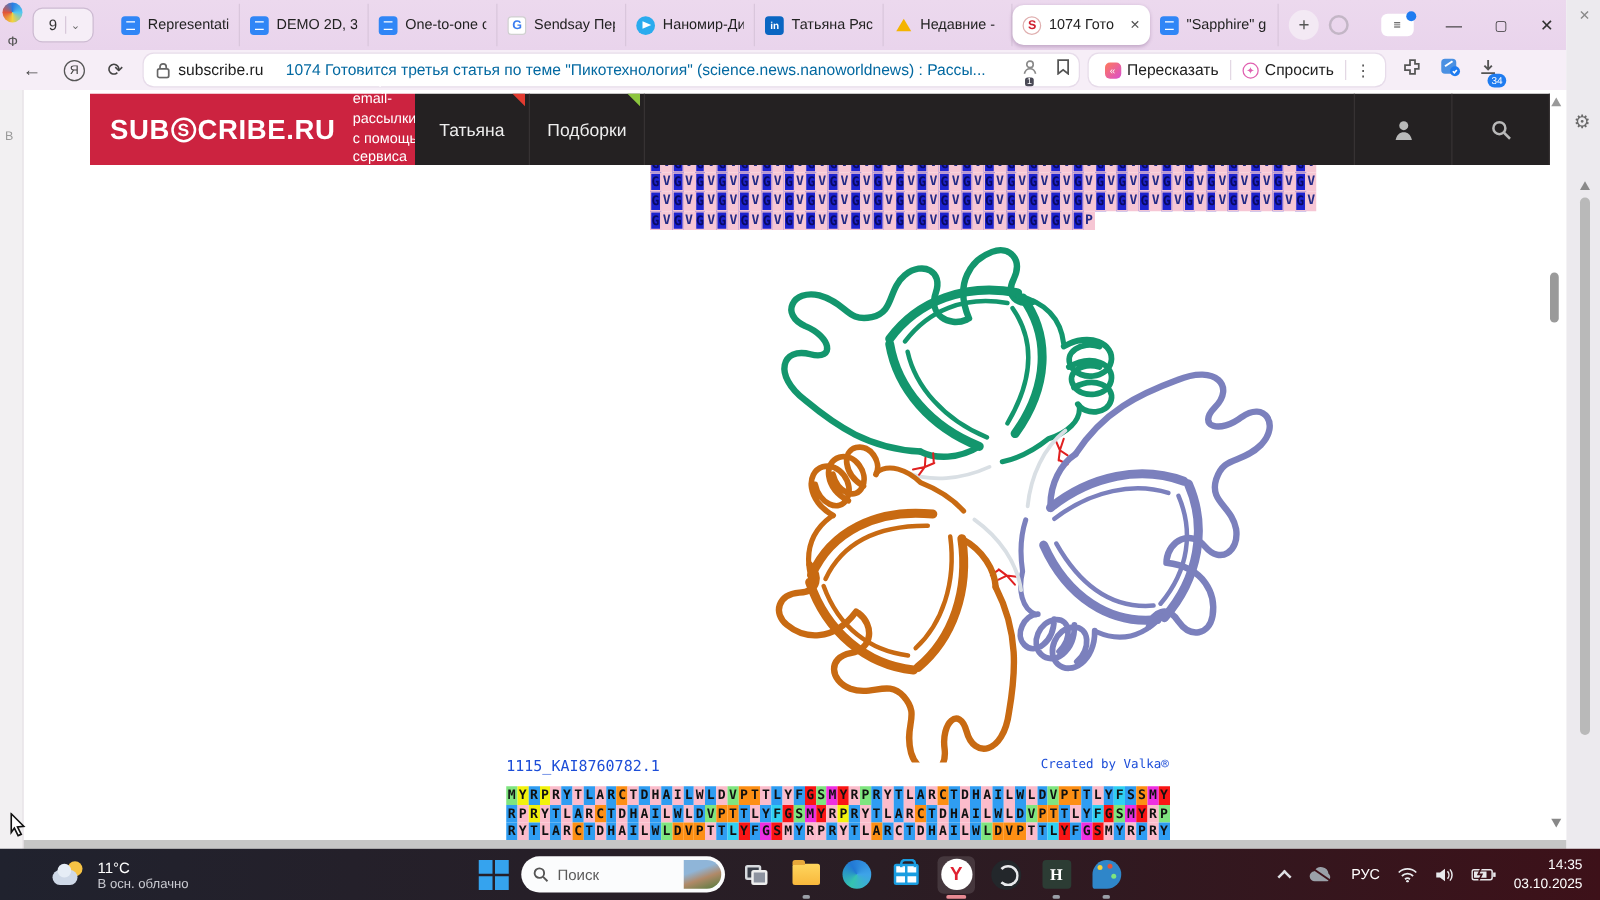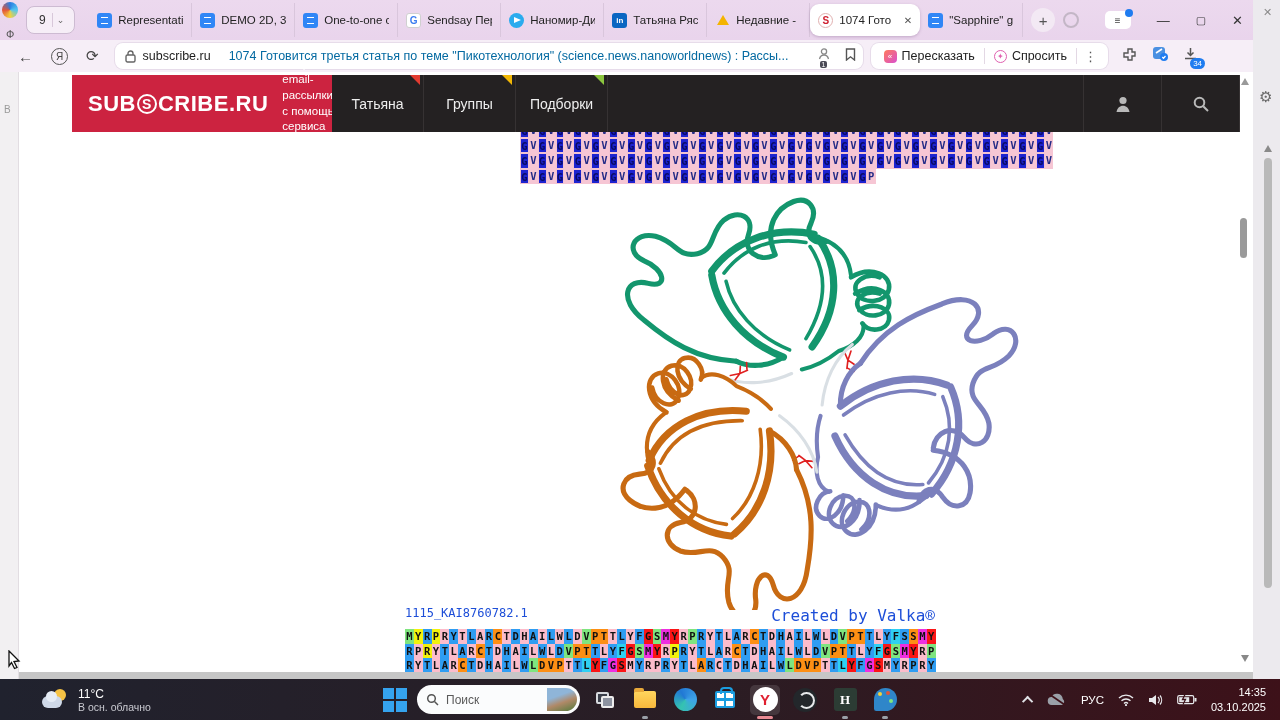--- a/index.html
+++ b/index.html
@@ -102,21 +102,21 @@
 
   
   .seqfont { font-family:"DejaVu Sans Mono",monospace; font-weight:bold; }
   #seq-top { position:absolute; left:501px; top:51px; z-index:1; }
   #seq-top .row { display:flex; height:15.2px; }
   #seq-top .cell { width:8.9px; height:15.2px; font-size:10.5px; line-height:15px; text-align:center; }
   #seq-top .cg { background:#1d23d0; color:#0a0a64; border:1px solid #f2c3d2; }
   #seq-top .cv { background:#f6c6d4; color:#232a86; }
   #seq-bottom-hdr { position:absolute; left:386px; top:534px; width:530px; display:flex; justify-content:space-between;
     font-family:"DejaVu Sans Mono",monospace; font-size:12px; color:#1d4ed8; }
-  #seq-bottom-hdr .right { font-size:16px;margin-left:36px; }
+  #seq-bottom-hdr .right { font-size:10px;margin-left:36px; }
   #seq-bottom { position:absolute; left:386px; top:557px; }
   #seq-bottom .row { display:flex; height:14.7px; }
   #seq-bottom .cell { width:8.85px; height:14.7px; font-size:10.5px; line-height:14.5px; text-align:center; color:#111; }
 
   
   #protein { position:absolute; left:544px; top:108px; }
   #protein path { fill:none; stroke-linecap:round; stroke-linejoin:round; }
 
   
   #pg-thumb { position:absolute; left:1221px; top:146px; width:7px; height:40px; background:#9a9a9a; border-radius:4px; }
@@ -774,24 +774,20 @@
         <span>с помощью сервиса</span> <a href="#" style="text-decoration:underline;">Sendsay</a>
       </span>
     </div>
     <div id="main-nav">
       <div id="nav-items" style="display:flex;">
           <div class="nav-item">
             <span class="corner" style="color: rgb(226, 59, 48);"></span>
             <span>Татьяна</span>
           </div>
           <div class="nav-item">
-            <span class="corner" style="color: rgb(242, 183, 5);"></span>
-            <span>Группы</span>
-          </div>
-          <div class="nav-item">
             <span class="corner" style="color: rgb(140, 198, 63);"></span>
             <span>Подборки</span>
           </div>
         </div>
       <div id="nav-spacer"></div>
       <div class="hdr-ic">
         <svg width="20" height="20" viewBox="0 0 20 20">
             <circle cx="10" cy="6.5" r="3.6" fill="#b9b9b9"></circle>
             <path d="M3.5 18c.8-4.2 3.3-6.3 6.5-6.3s5.7 2.1 6.5 6.3z" fill="#b9b9b9"></path>
           </svg>

